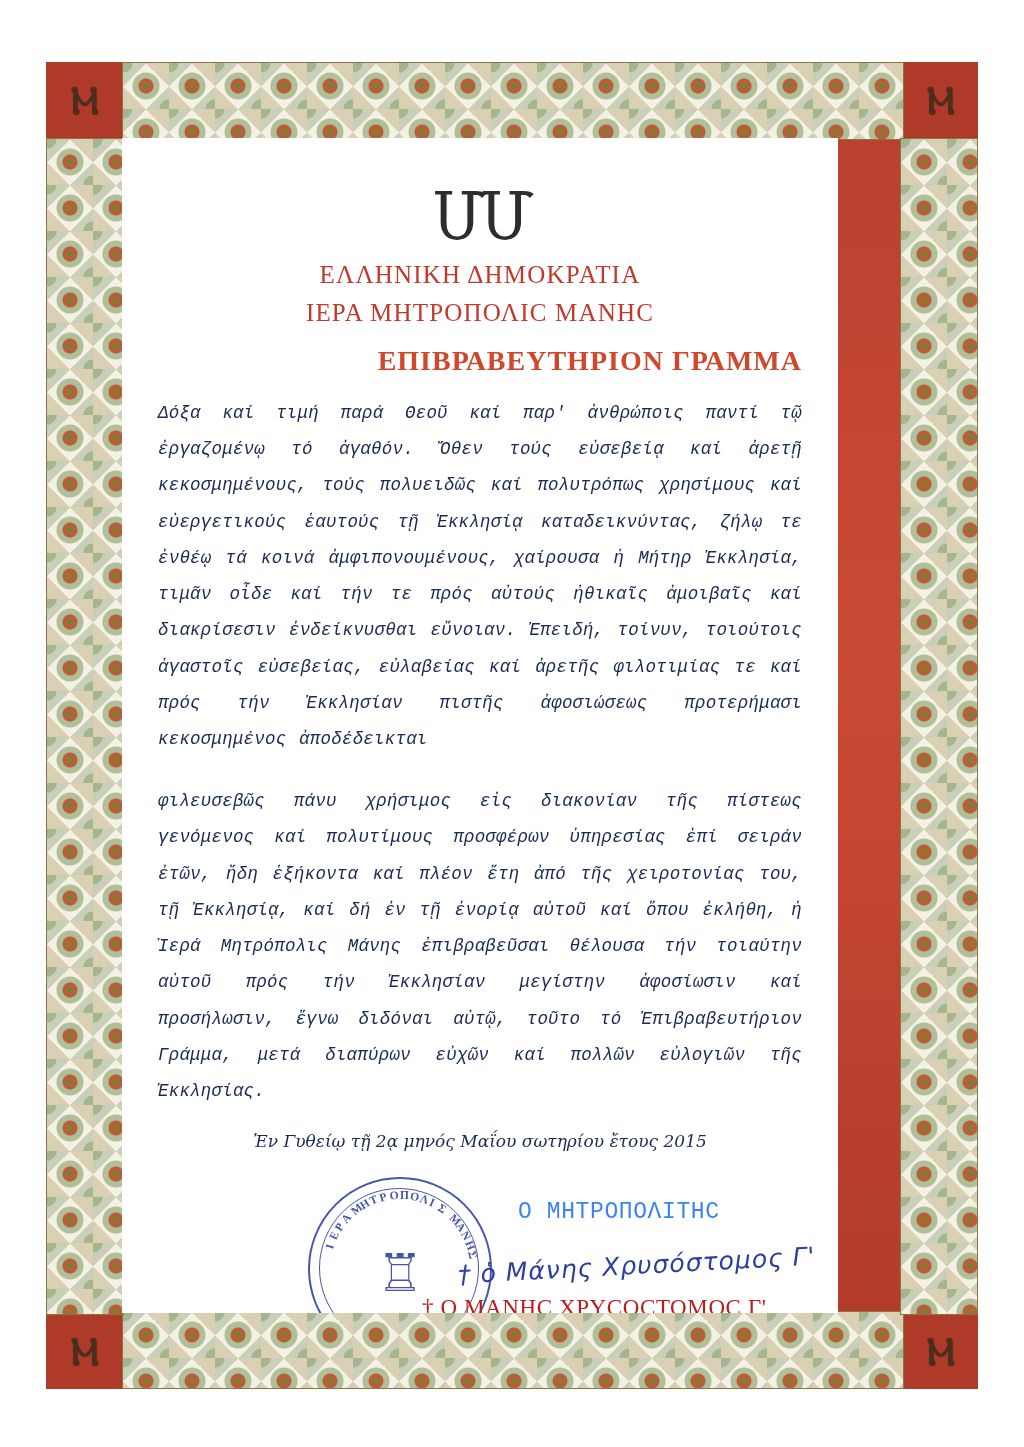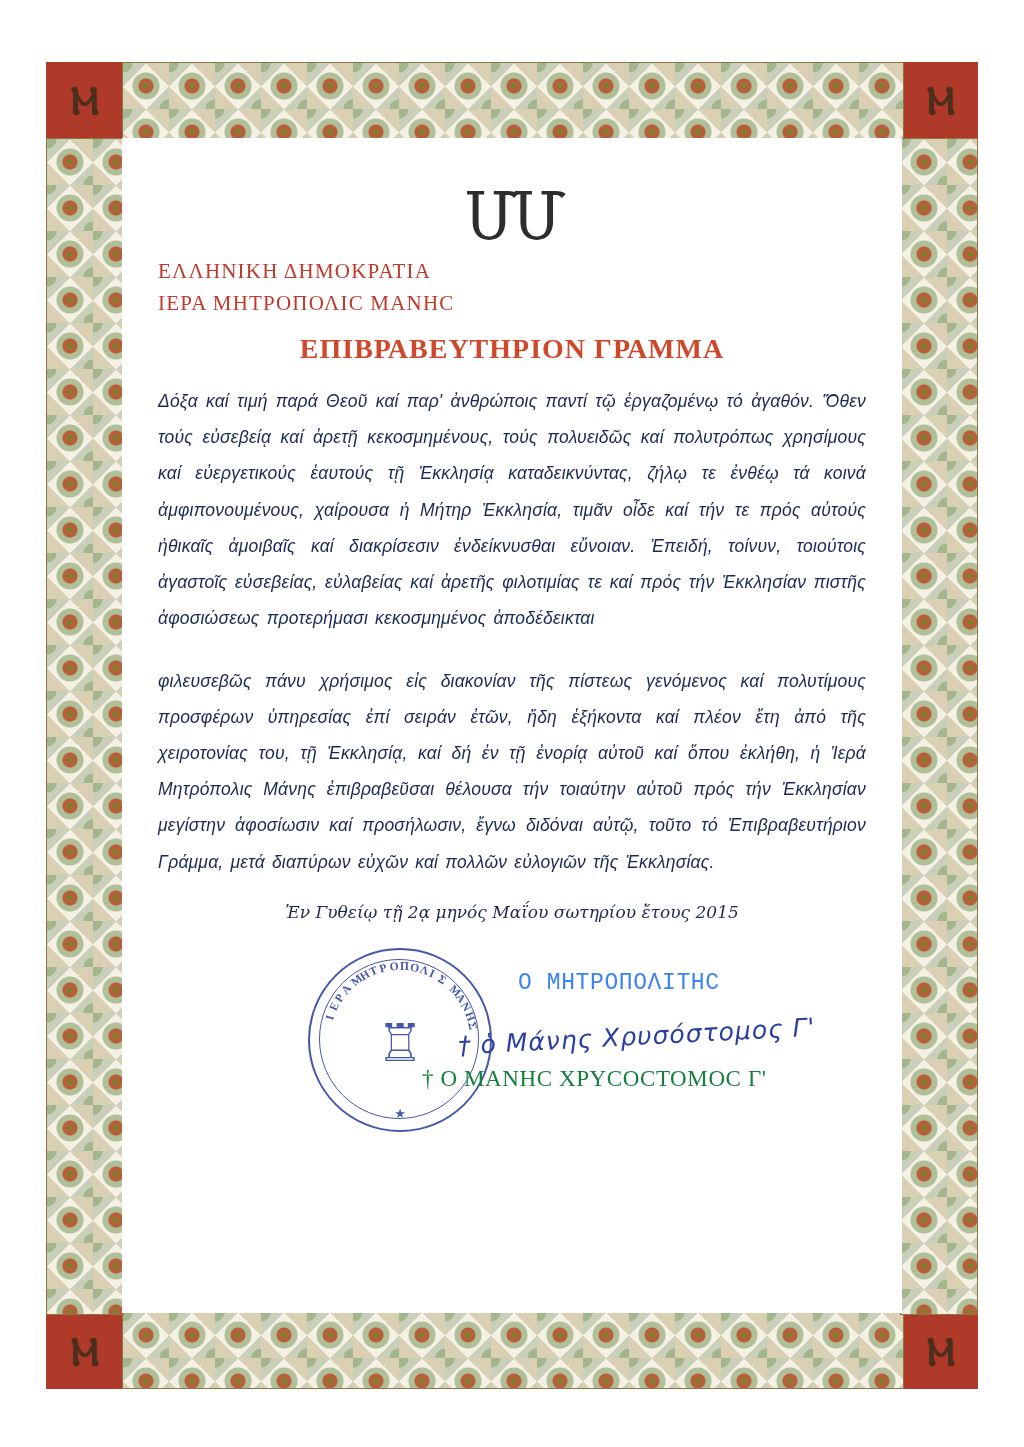--- a/index.html
+++ b/index.html
@@ -86,21 +86,21 @@
   .band.top    { left: 76px;  top: 0;     width: 780px; height: 76px; }
   .band.bottom { left: 76px;  bottom: 0;  width: 780px; height: 76px; }
   .band.left   { left: 0;     top: 76px;  width: 76px;  height: 1175px; }
   .band.right  { right: 0;    top: 76px;  width: 76px;  height: 1175px; }
 
   
   .paper {
     position: absolute;
     left: 76px;
     top: 76px;
-    width: 780px;
+    width: 716px;
     height: 1175px;
     background: #ffffff;
     box-sizing: border-box;
     padding: 34px 36px 20px 36px;
     overflow: hidden;
   }
 
   
   .emblem {
     text-align: center;
@@ -111,39 +111,40 @@
     font-size: 60px;
     line-height: 1;
     color: #2d2d2d;
     letter-spacing: -6px;
     display: inline-block;
     transform: scaleY(1.1);
   }
 
   
   .hdr-line {
+    text-align: center;
     color: #c0392b;
     font-family: "Liberation Serif", serif;
-    font-size: 21px;
+    font-size: 25px;
     letter-spacing: 1.2px;
     line-height: 1.5;
   }
   .title {
-    text-align: center;
+    text-align: right;
     color: #d0482c;
     font-family: "Liberation Serif", serif;
     font-size: 28px;
     font-weight: bold;
     letter-spacing: 1px;
     margin: 14px 0 18px 0;
   }
 
   
   .body-text {
-    font-family: Liberation Sans, sans-serif;
+    font-family: Liberation Mono, monospace;
     font-size: 17.5px;
     line-height: 2.07;
     color: #1b2a55;
     text-align: justify;
     font-style: italic;
     letter-spacing: .2px;
     word-spacing: 2px;
   }
   .body-text.p1 { margin: 0 0 6px 0; }
   .body-text.p2 { margin: 12px 0 0 0; }
@@ -182,21 +183,21 @@
     font-size: 23px;
     color: #3b82f6;
     letter-spacing: .6px;
   }
   .sig-name {
     position: absolute;
     left: 264px;
     top: 140px;
     font-family: "Liberation Serif", serif;
     font-size: 23px;
-    color: #15803d;
+    color: #b91c1c;
     letter-spacing: .6px;
     white-space: nowrap;
   }
   .handwriting {
     position: absolute;
     left: 300px;
     top: 96px;
     font-family: "DejaVu Sans", sans-serif;
     font-style: italic;
     font-size: 25px;

